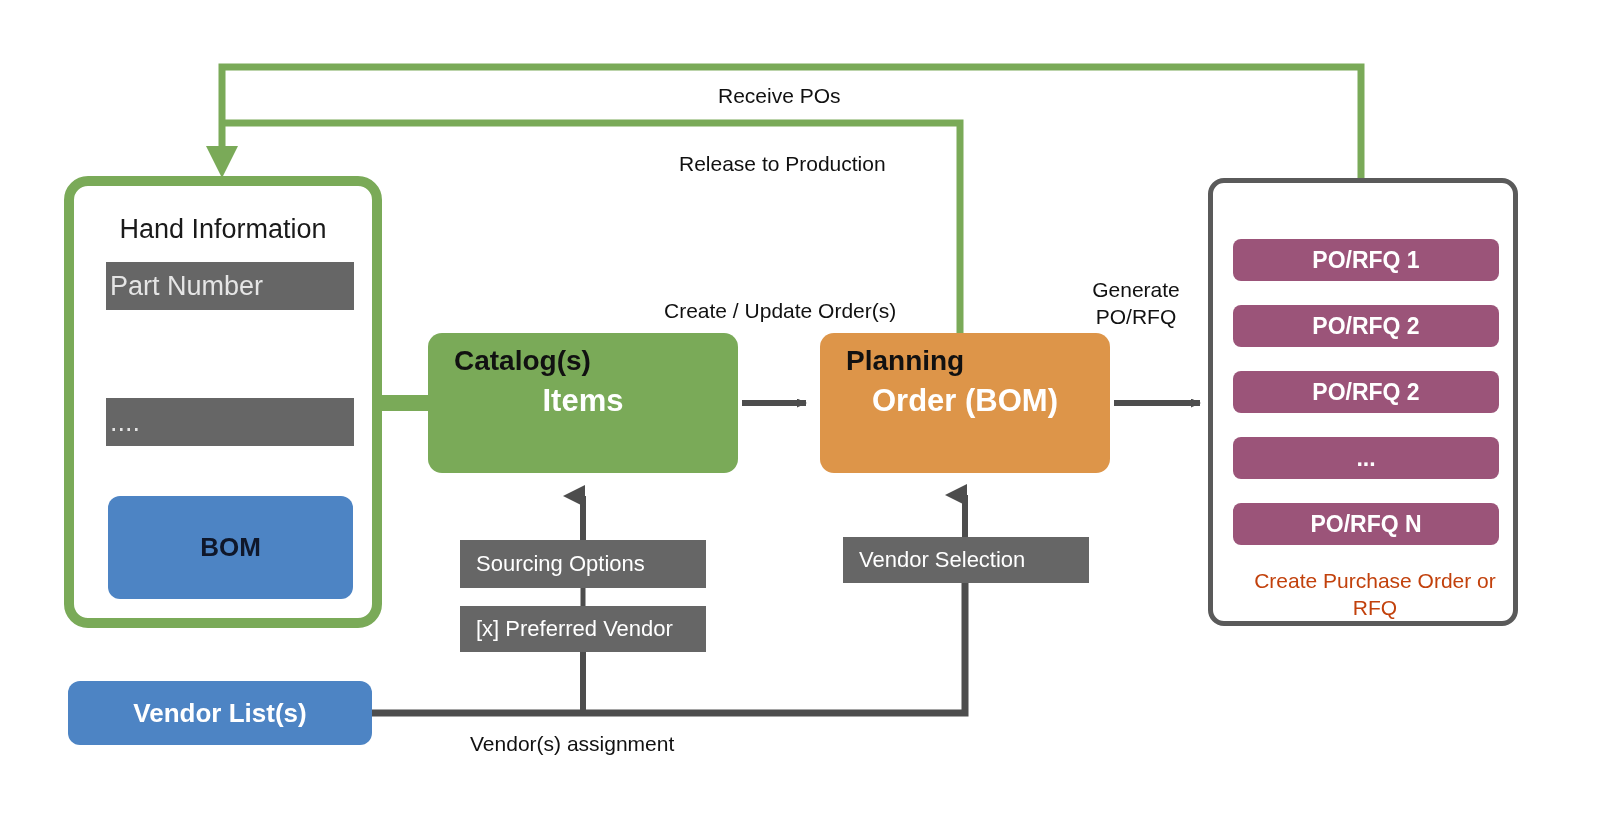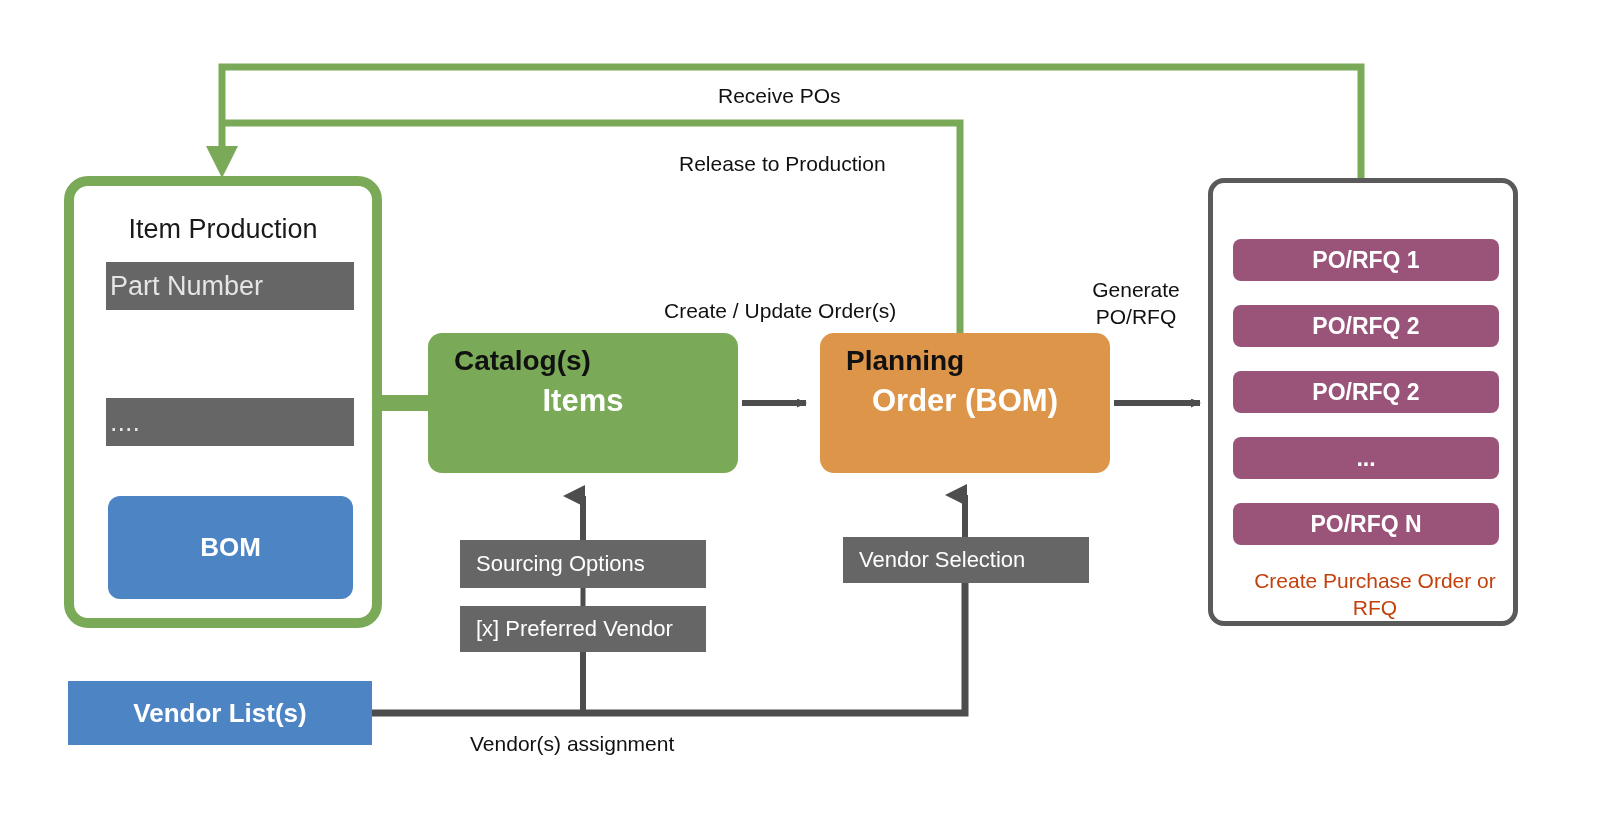--- a/index.html
+++ b/index.html
@@ -56,21 +56,21 @@
     box-sizing: border-box;
   }
   .bom-box {
     position: absolute;
     left: 34px;
     top: 310px;
     width: 245px;
     height: 103px;
     background: #4D84C4;
     border-radius: 12px;
-    color: #ffffff;
+    color: #0f172a;
     font-size: 26px;
     font-weight: bold;
     display: flex;
     align-items: center;
     justify-content: center;
   }
 
   
   .proc-box {
     position: absolute;
@@ -114,21 +114,21 @@
     padding-left: 16px;
     box-sizing: border-box;
   }
 
   
   .vendor-list {
     position: absolute;
     left: 68px; top: 681px;
     width: 304px; height: 64px;
     background: #4D84C4;
-    border-radius: 0;
+    border-radius: 12px;
     color: #ffffff;
     font-size: 26px;
     font-weight: bold;
     display: flex;
     align-items: center;
     justify-content: center;
   }
 
   
   .po-panel {
@@ -222,21 +222,21 @@
       <path d="M372,713 L965,713 L965,583" fill="none" stroke="#4D4D4D" stroke-width="7" stroke-linejoin="miter"></path>
       <path d="M583,713 L583,652" fill="none" stroke="#4D4D4D" stroke-width="6"></path>
     </g>
 
     <g>
       <line x1="583" y1="588" x2="583" y2="606" stroke="#4D4D4D" stroke-width="5"></line>
     </g>
   </svg>
 
   <div class="item-panel">
-    <div class="item-panel-title">Item Production</div>
+    <div class="item-panel-title">Hand Information</div>
 
     <div class="gray-field" style="left:32px; top:76px; width:248px; height:48px;">Part Number</div>
 
 
     <div class="gray-field" style="left:32px; top:212px; width:248px; height:48px;">....</div>
 
     <div class="bom-box">BOM</div>
   </div>
 
   <div class="proc-box" id="catalog-box">

